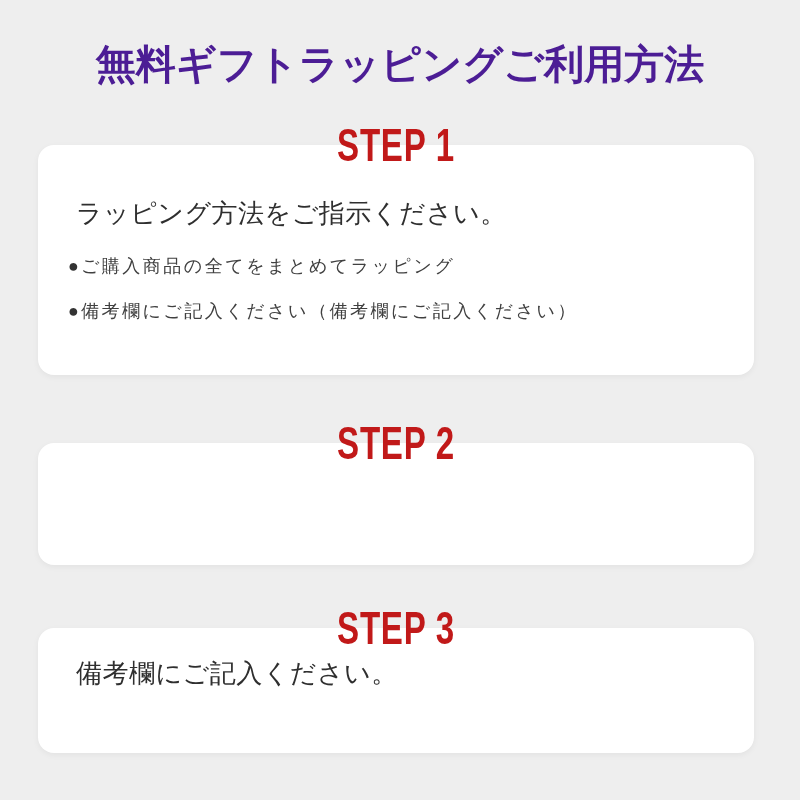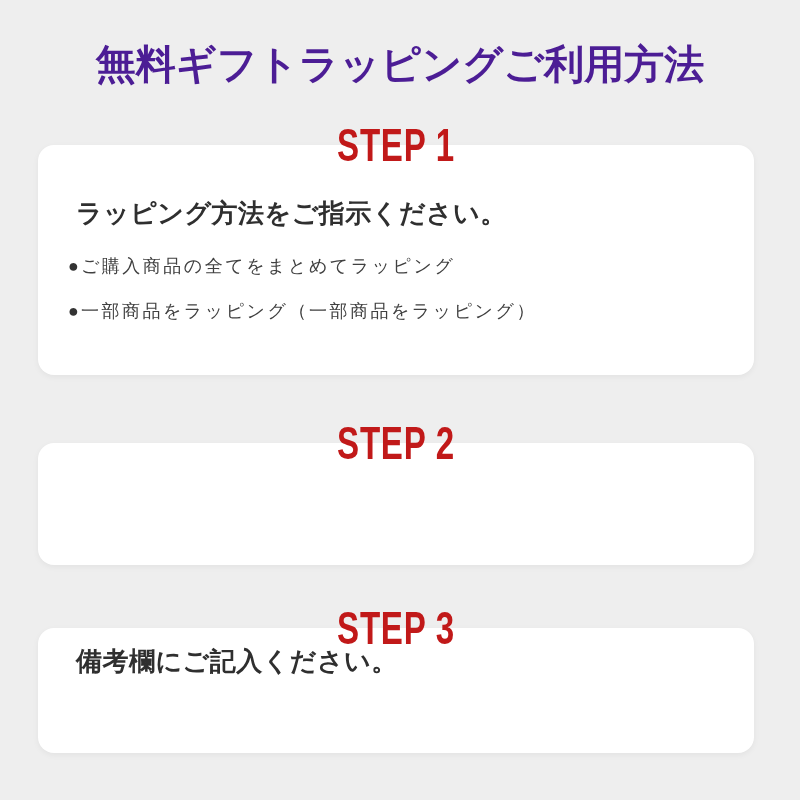--- a/index.html
+++ b/index.html
@@ -25,35 +25,35 @@
   .step-card {
     position: relative;
     width: 716px;
     margin-left: 38px;
     background: #ffffff;
     border-radius: 16px;
     box-shadow: 0 2px 6px rgba(0,0,0,0.05);
   }
   .card-1 { margin-top: 59px; height: 230px; padding: 55px 30px 0 38px; }
   .card-2 { margin-top: 68px; height: 122px; padding: 48px 30px 8px 38px; }
-  .card-3 { margin-top: 63px; height: 125px; padding: 20px 30px 0 38px; }
+  .card-3 { margin-top: 63px; height: 125px; padding: 32px 30px 0 38px; }
   .step-label {
     position: absolute;
     top: 0; left: 50%;
     transform: translate(-50%, -50%) scaleX(0.72);
     font-size: 46px;
     font-weight: bold;
     color: #c11919;
     white-space: nowrap;
     letter-spacing: 1px;
   }
   .card-heading {
     font-size: 26px;
     line-height: 1;
-    font-weight: bold;
+    font-weight: normal;
     color: #2f2f2f;
     letter-spacing: 0.5px;
     margin-bottom: 31px;
     white-space: nowrap;
   }
   .option-row {
     font-size: 18px;
     line-height: 1.1;
     font-weight: 400;
     color: #404040;
@@ -75,21 +75,21 @@
 
   <h1 class="page-title">無料ギフトラッピングご利用方法</h1>
 
   <section class="step-card card-1">
     <div class="step-label">STEP 1</div>
     <div class="card-heading">ラッピング方法をご指示ください。</div>
     <div class="option-row">
       <span class="bullet">●</span><span>ご購入商品の全てをまとめてラッピング</span>
     </div>
     <div class="option-row">
-      <span class="bullet">●</span><span>一部商品をラッピング（一部商品をラッピング）</span>
+      <span class="bullet">●</span><span>備考欄にご記入ください（備考欄にご記入ください）</span>
     </div>
   </section>
 
   <section class="step-card card-2">
     <div class="step-label">STEP 2</div>
   </section>
 
   <section class="step-card card-3">
     <div class="step-label">STEP 3</div>
     <div class="card-heading">備考欄にご記入ください。</div>

